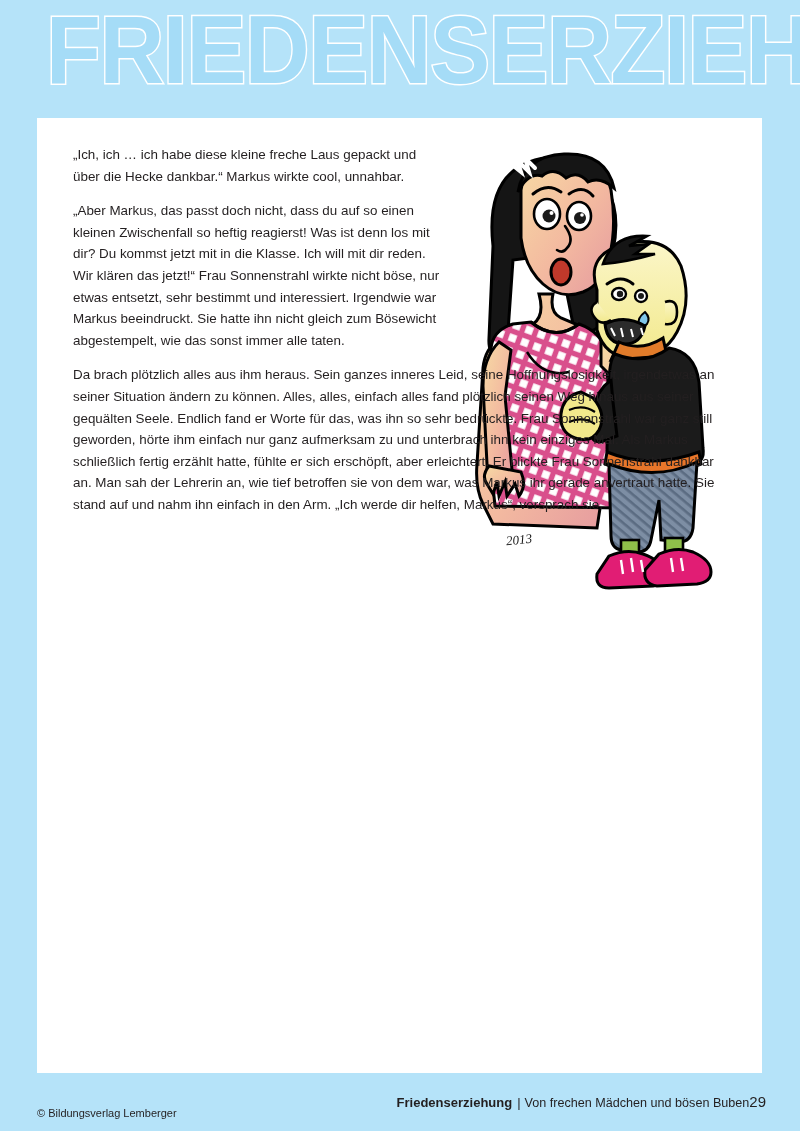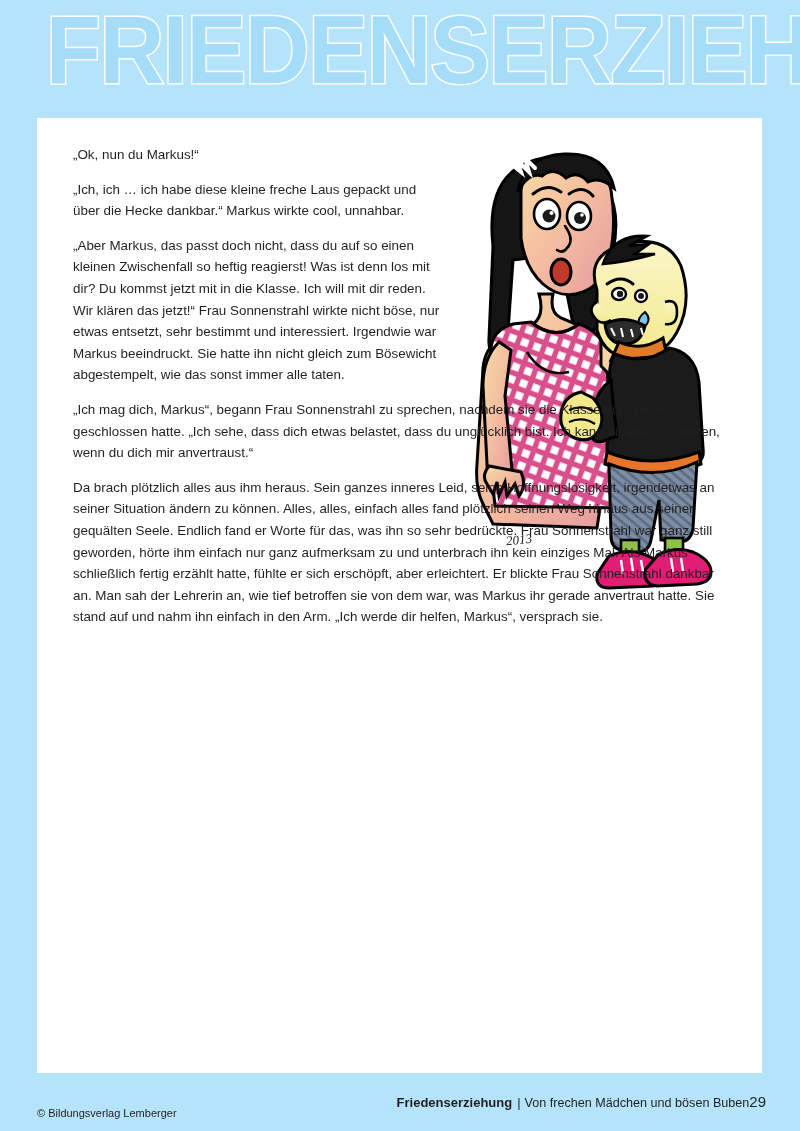--- a/index.html
+++ b/index.html
@@ -254,26 +254,24 @@
         <path d="M140 420 q18 -8 34 -2 q18 6 22 20 q2 10 -12 12 l-44 2 q-14 0 -12 -14 z" fill="#e11d74" stroke="#000" stroke-width="3"></path>
         <path d="M190 418 q18 -8 34 -2 q18 8 18 20 q0 10 -14 12 l-40 2 q-14 -2 -12 -16 z" fill="#e11d74" stroke="#000" stroke-width="3"></path>
         <path d="M152 424 l2 14 M162 422 l2 14 M172 424 l2 12" stroke="#fff" stroke-width="2.4"></path>
         <path d="M202 422 l2 14 M212 422 l2 13" stroke="#fff" stroke-width="2.4"></path>
       </svg>
       <div class="sig">2013</div>
     </div>
 
     <div class="article">
       <div class="col-narrow">
-        <p>„Ok, nun du Markus!“</p>
         <p>„Ich, ich … ich habe diese kleine freche Laus gepackt und über die Hecke dankbar.“ Markus wirkte cool, unnahbar.</p>
         <p>„Aber Markus, das passt doch nicht, dass du auf so einen kleinen Zwischenfall so heftig reagierst! Was ist denn los mit dir? Du kommst jetzt mit in die Klasse. Ich will mit dir reden. Wir klären das jetzt!“ Frau Sonnenstrahl wirkte nicht böse, nur etwas entsetzt, sehr bestimmt und interessiert. Irgendwie war Markus beeindruckt. Sie hatte ihn nicht gleich zum Bösewicht abgestempelt, wie das sonst immer alle taten.</p>
       </div>
       <div class="col-full">
-        <p>„Ich mag dich, Markus“, begann Frau Sonnenstrahl zu sprechen, nachdem sie die Klassentüre hinter sich geschlossen hatte. „Ich sehe, dass dich etwas belastet, dass du unglücklich bist. Ich kann dir aber nur helfen, wenn du dich mir anvertraust.“</p>
         <p>Da brach plötzlich alles aus ihm heraus. Sein ganzes inneres Leid, seine Hoffnungslosigkeit, irgendetwas an seiner Situation ändern zu können. Alles, alles, einfach alles fand plötzlich seinen Weg hinaus aus seiner gequälten Seele. Endlich fand er Worte für das, was ihn so sehr bedrückte. Frau Sonnenstrahl war ganz still geworden, hörte ihm einfach nur ganz aufmerksam zu und unterbrach ihn kein einziges Mal. Als Markus schließlich fertig erzählt hatte, fühlte er sich erschöpft, aber erleichtert. Er blickte Frau Sonnenstrahl dankbar an. Man sah der Lehrerin an, wie tief betroffen sie von dem war, was Markus ihr gerade anvertraut hatte. Sie stand auf und nahm ihn einfach in den Arm. „Ich werde dir helfen, Markus“, versprach sie.</p>
       </div>
     </div>
 
   </div>
 
   <div class="footer">
     <div class="footer-left">© Bildungsverlag Lemberger</div>
     <div class="footer-right">
       <span class="footer-chapter">Friedenserziehung</span>

